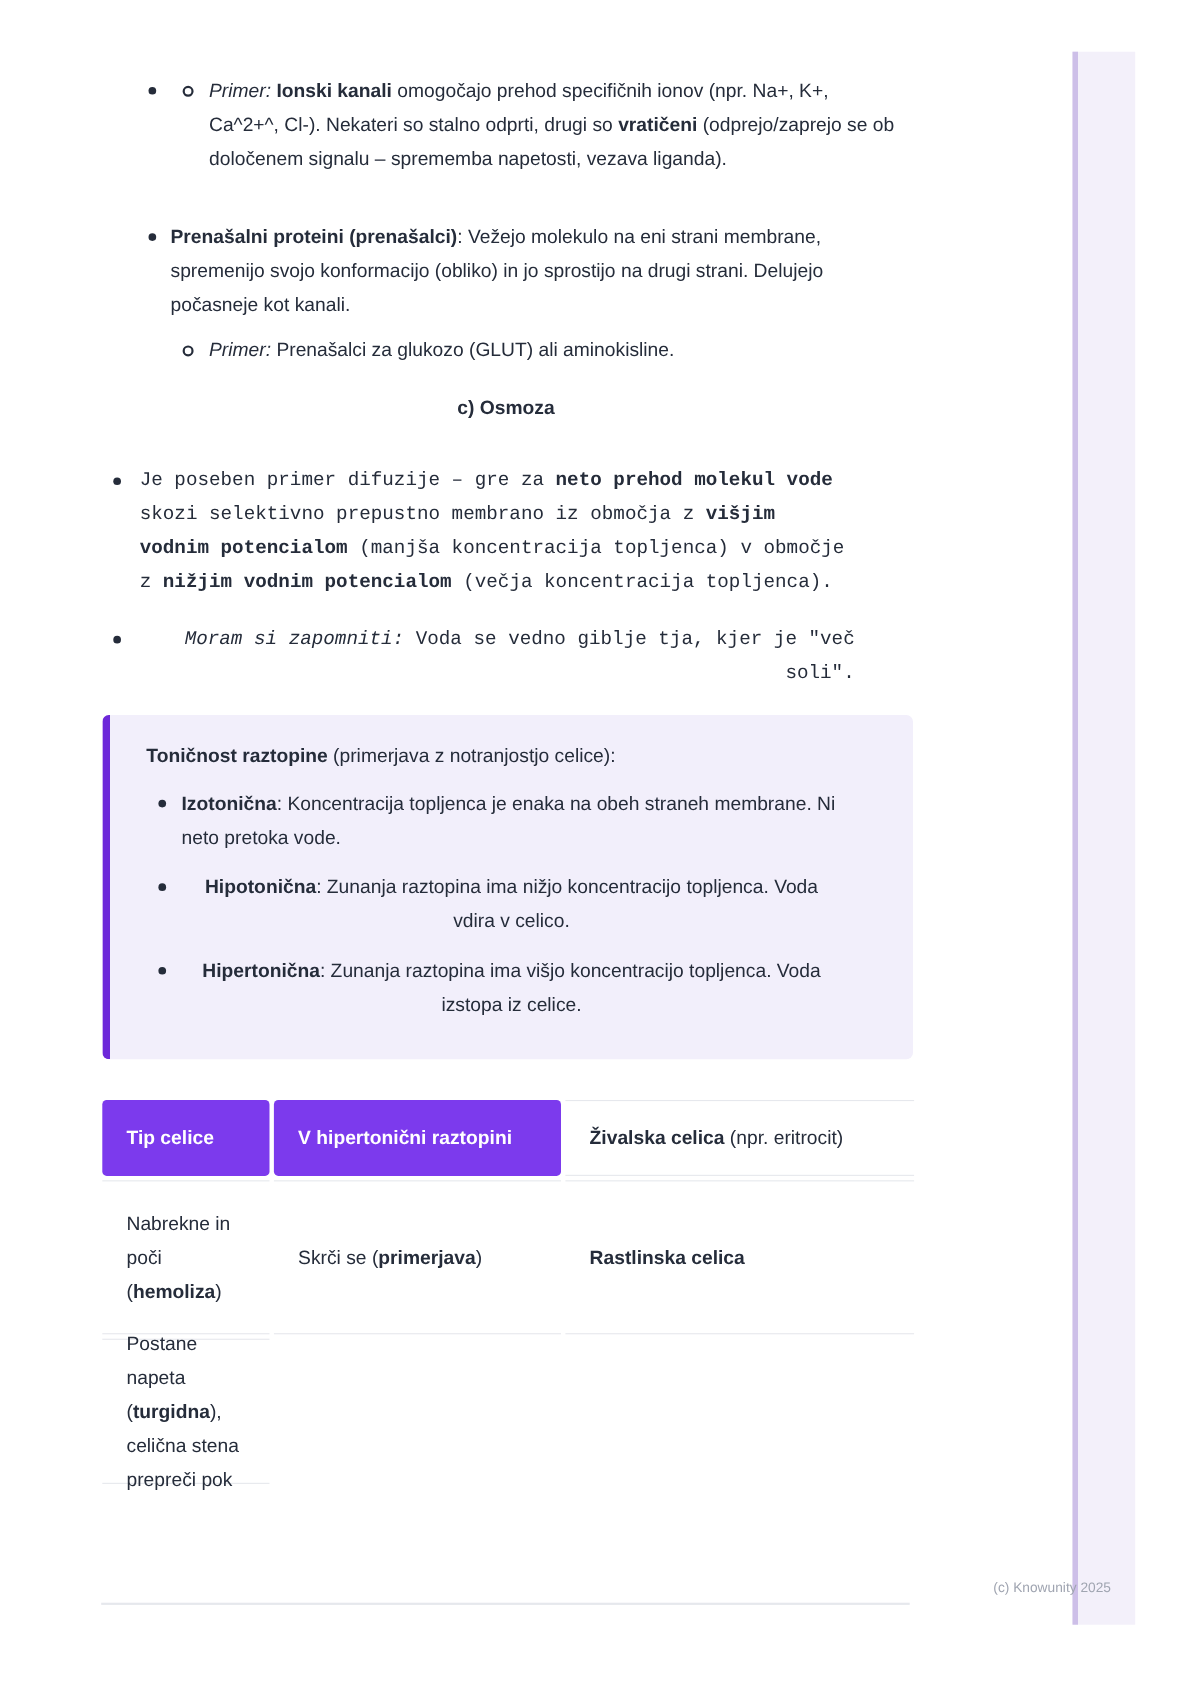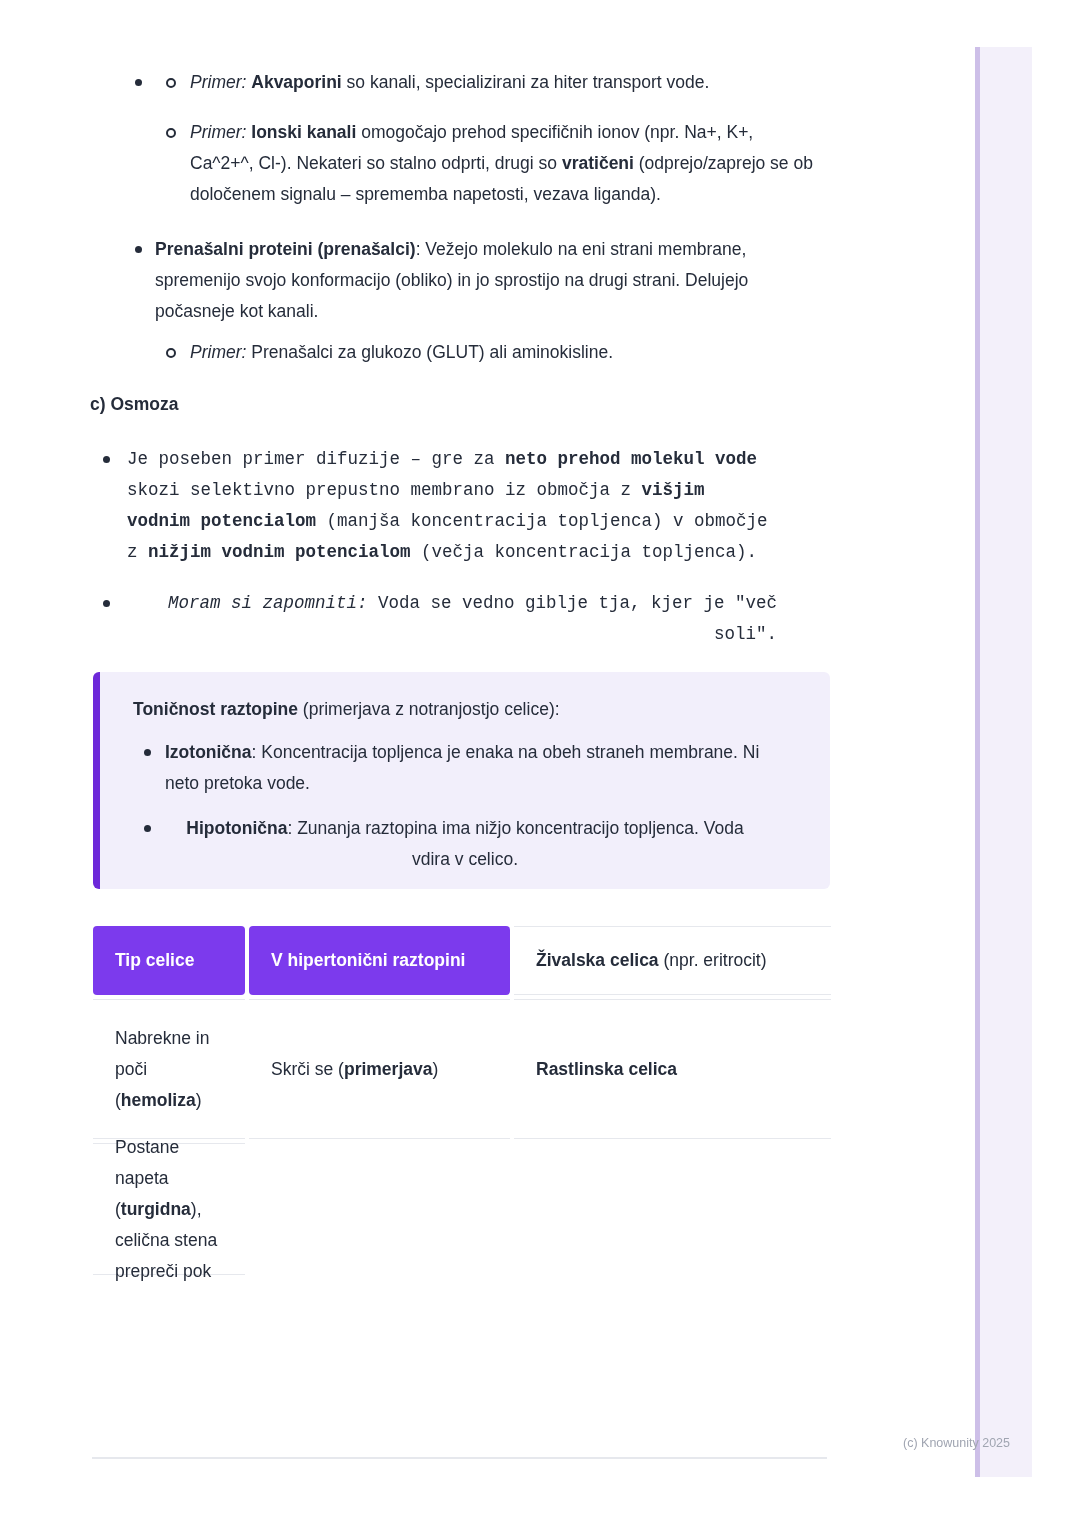--- a/index.html
+++ b/index.html
@@ -26,49 +26,49 @@
   .content{position:absolute;left:90px;top:57px;width:740px;}
 
   ul{list-style:none;margin:0;padding:0;}
 
   
   .lvl1>li{position:relative;padding-left:65px;max-width:740px;}
   .lvl1>li::before{
     content:"";position:absolute;left:45px;top:12px;width:7px;height:7px;
     border-radius:50%;background:var(--text);
   }
-  .lvl1>li+li{margin-top:24px;}
+  .lvl1>li+li{margin-top:40px;}
 
   
   .lvl2{margin-top:10px;}
   .lvl2>li{position:relative;padding-left:35px;max-width:665px;}
   .lvl2>li::before{
     content:"";position:absolute;left:11px;top:11px;width:6px;height:6px;
     border-radius:50%;border:2px solid var(--text);background:transparent;
   }
   .lvl2>li+li{margin-top:19px;}
 
-  .hdg{font-weight:700;margin:21px 0 24px 0;}
+  .hdg{font-weight:700;margin:21px 0 36px 0;text-align:center;}
 
   
   .lvl0>li{position:relative;padding-left:37px;max-width:687px;}
   .lvl0>li::before{
     content:"";position:absolute;left:13px;top:12px;width:7px;height:7px;
     border-radius:50%;background:var(--text);
   }
   .lvl0>li+li{margin-top:20px;text-align:right;}
   .lvl0 .wrapcap{display:inline-block;max-width:650px;font-family:Liberation Mono, monospace;}
 
   
   .callout{
     margin:22px 0 0 3px;width:737px;
     background:var(--box-bg);
     border-left:7px solid var(--box-border);
     border-radius:6px;
-    padding:22px 25px 14px 33px;
+    padding:22px 25px 34px 33px;
   }
   .callout .title{margin-bottom:12px;}
   .callout ul>li{position:relative;padding-left:32px;max-width:632px;}
   .callout ul>li::before{
     content:"";position:absolute;left:11px;top:12px;width:7px;height:7px;
     border-radius:50%;background:var(--text);
   }
   .callout ul>li+li{margin-top:14px;text-align:center;}
 
   
@@ -103,23 +103,20 @@
 <body>
 
 <div class="sidebar"></div>
 
 <div class="content">
 
   <ul class="lvl1">
     <li>
       <ul class="lvl2">
         <li>
-          <span><span class="i">Primer:</span><span> </span><span class="b">Akvaporini</span><span> so kanali, specializirani za hiter transport vode.</span></span>
-        </li>
-        <li>
           <span><span class="i">Primer:</span><span> </span><span class="b">Ionski kanali</span><span> omogočajo prehod specifičnih ionov (npr. Na+, K+, Ca^2+^, Cl-). Nekateri so stalno odprti, drugi so </span><span class="b">vratičeni</span><span> (odprejo/zaprejo se ob določenem signalu – sprememba napetosti, vezava liganda).</span></span>
         </li>
       </ul>
     </li>
     <li>
       <span><span class="b">Prenašalni proteini (prenašalci)</span><span>: Vežejo molekulo na eni strani membrane, spremenijo svojo konformacijo (obliko) in jo sprostijo na drugi strani. Delujejo počasneje kot kanali.</span></span>
       <ul class="lvl2">
         <li>
           <span><span class="i">Primer:</span><span> Prenašalci za glukozo (GLUT) ali aminokisline.</span></span>
         </li>
@@ -140,20 +137,23 @@
 
   <div class="callout">
     <div class="title"><span class="b">Toničnost raztopine</span><span> (primerjava z notranjostjo celice):</span></div>
     <ul>
       <li>
         <span><span class="b">Izotonična</span><span>: Koncentracija topljenca je enaka na obeh straneh membrane. Ni neto pretoka vode.</span></span>
       </li>
       <li>
         <span><span class="b">Hipotonična</span><span>: Zunanja raztopina ima nižjo koncentracijo topljenca. Voda vdira v celico.</span></span>
       </li>
+      <li>
+        <span><span class="b">Hipertonična</span><span>: Zunanja raztopina ima višjo koncentracijo topljenca. Voda izstopa iz celice.</span></span>
+      </li>
     </ul>
   </div>
 
   <div class="ttable">
     <div class="th">Tip celice</div>
     <div class="th">V hipertonični raztopini</div>
 
     <div class="td">
       <span><span class="b">Živalska celica</span><span> (npr. eritrocit)</span></span>
     </div>

